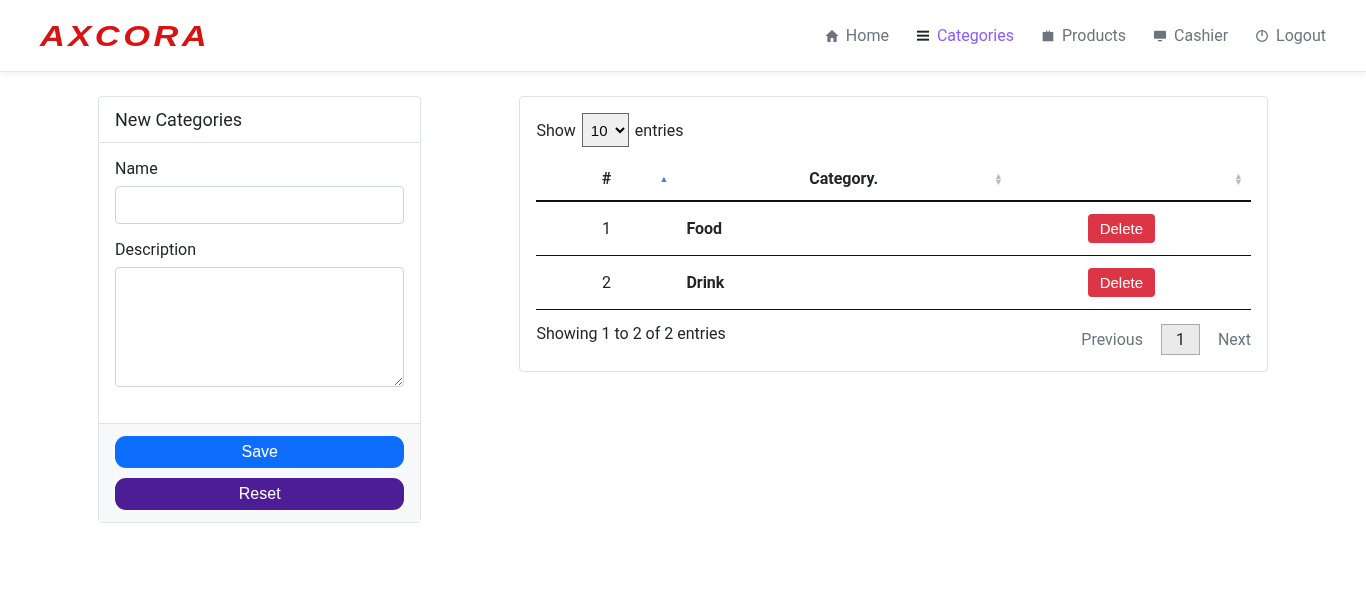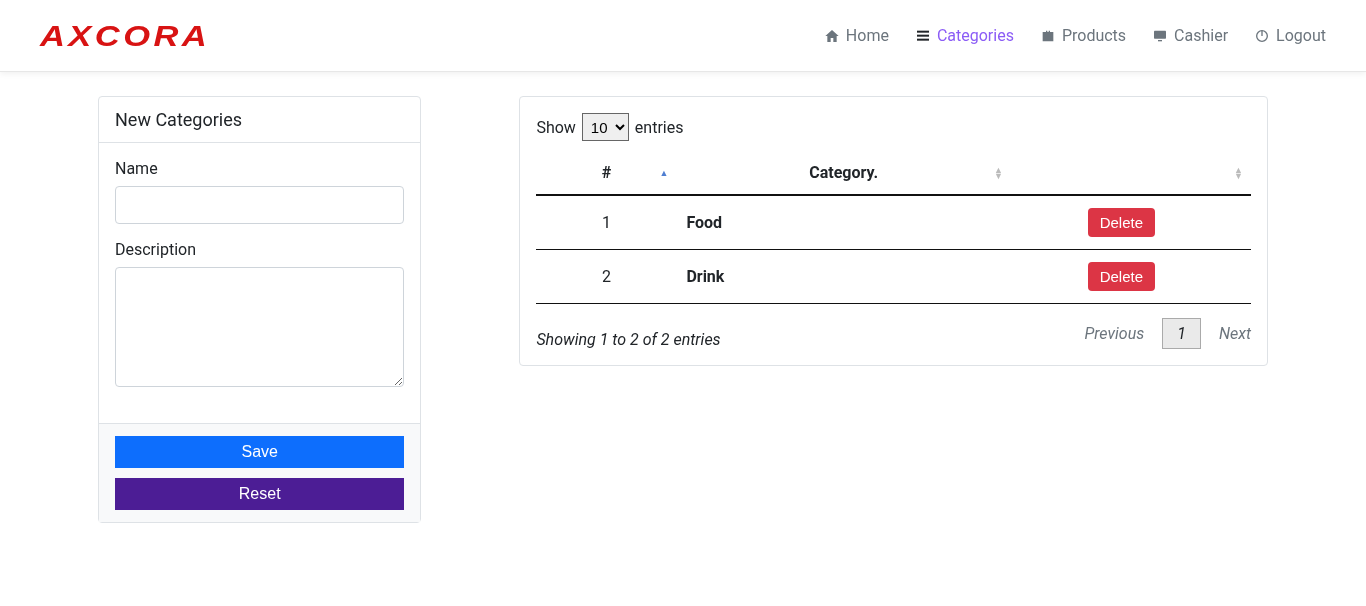--- a/index.html
+++ b/index.html
@@ -90,21 +90,21 @@
   padding: 12px 16px;
   background: #f8f9fa;
   border-top: 1px solid #dee2e6;
 }
 .btn {
   display: block;
   width: 100%;
   padding: 7px 12px;
   font-size: 16px;
   border: none;
-  border-radius: 0;
+  border-radius: 11px;
   cursor: pointer;
   text-align: center;
   color: #fff;
 }
 .btn-primary { background: #0d6efd; margin-bottom: 10px; }
 .btn-secondary { background: #4c1d95; }
 .right-card {
   width: 750px;
   padding: 16px;
 }
@@ -114,21 +114,21 @@
   align-items: center;
   margin-bottom: 10px;
 }
 .show-entries {
   display: flex;
   align-items: center;
   gap: 6px;
   font-size: 16px;
 }
 .show-entries select {
-  height: 28px;
+  height: 34px;
   border: 1px solid #666;
   font-size: 15px;
   padding: 0 4px;
 }
 .search-box {
   display: flex;
   align-items: center;
   gap: 6px;
   font-size: 16px;
 }
@@ -179,23 +179,22 @@
   color: #fff;
   border: none;
   border-radius: 4px;
   padding: 6px 12px;
   font-size: 15px;
   cursor: pointer;
 }
 .table-bottom {
   display: flex;
   justify-content: space-between;
-  align-items: flex-end;
+  align-items: flex-start;
   margin-top: 14px;
-  font-style: italic;
 }
 .info-text { font-size: 16px; }
 .pagination {
   display: flex;
   align-items: center;
   gap: 18px;
 }
 .page-link {
   color: #6c757d;
   cursor: pointer;

